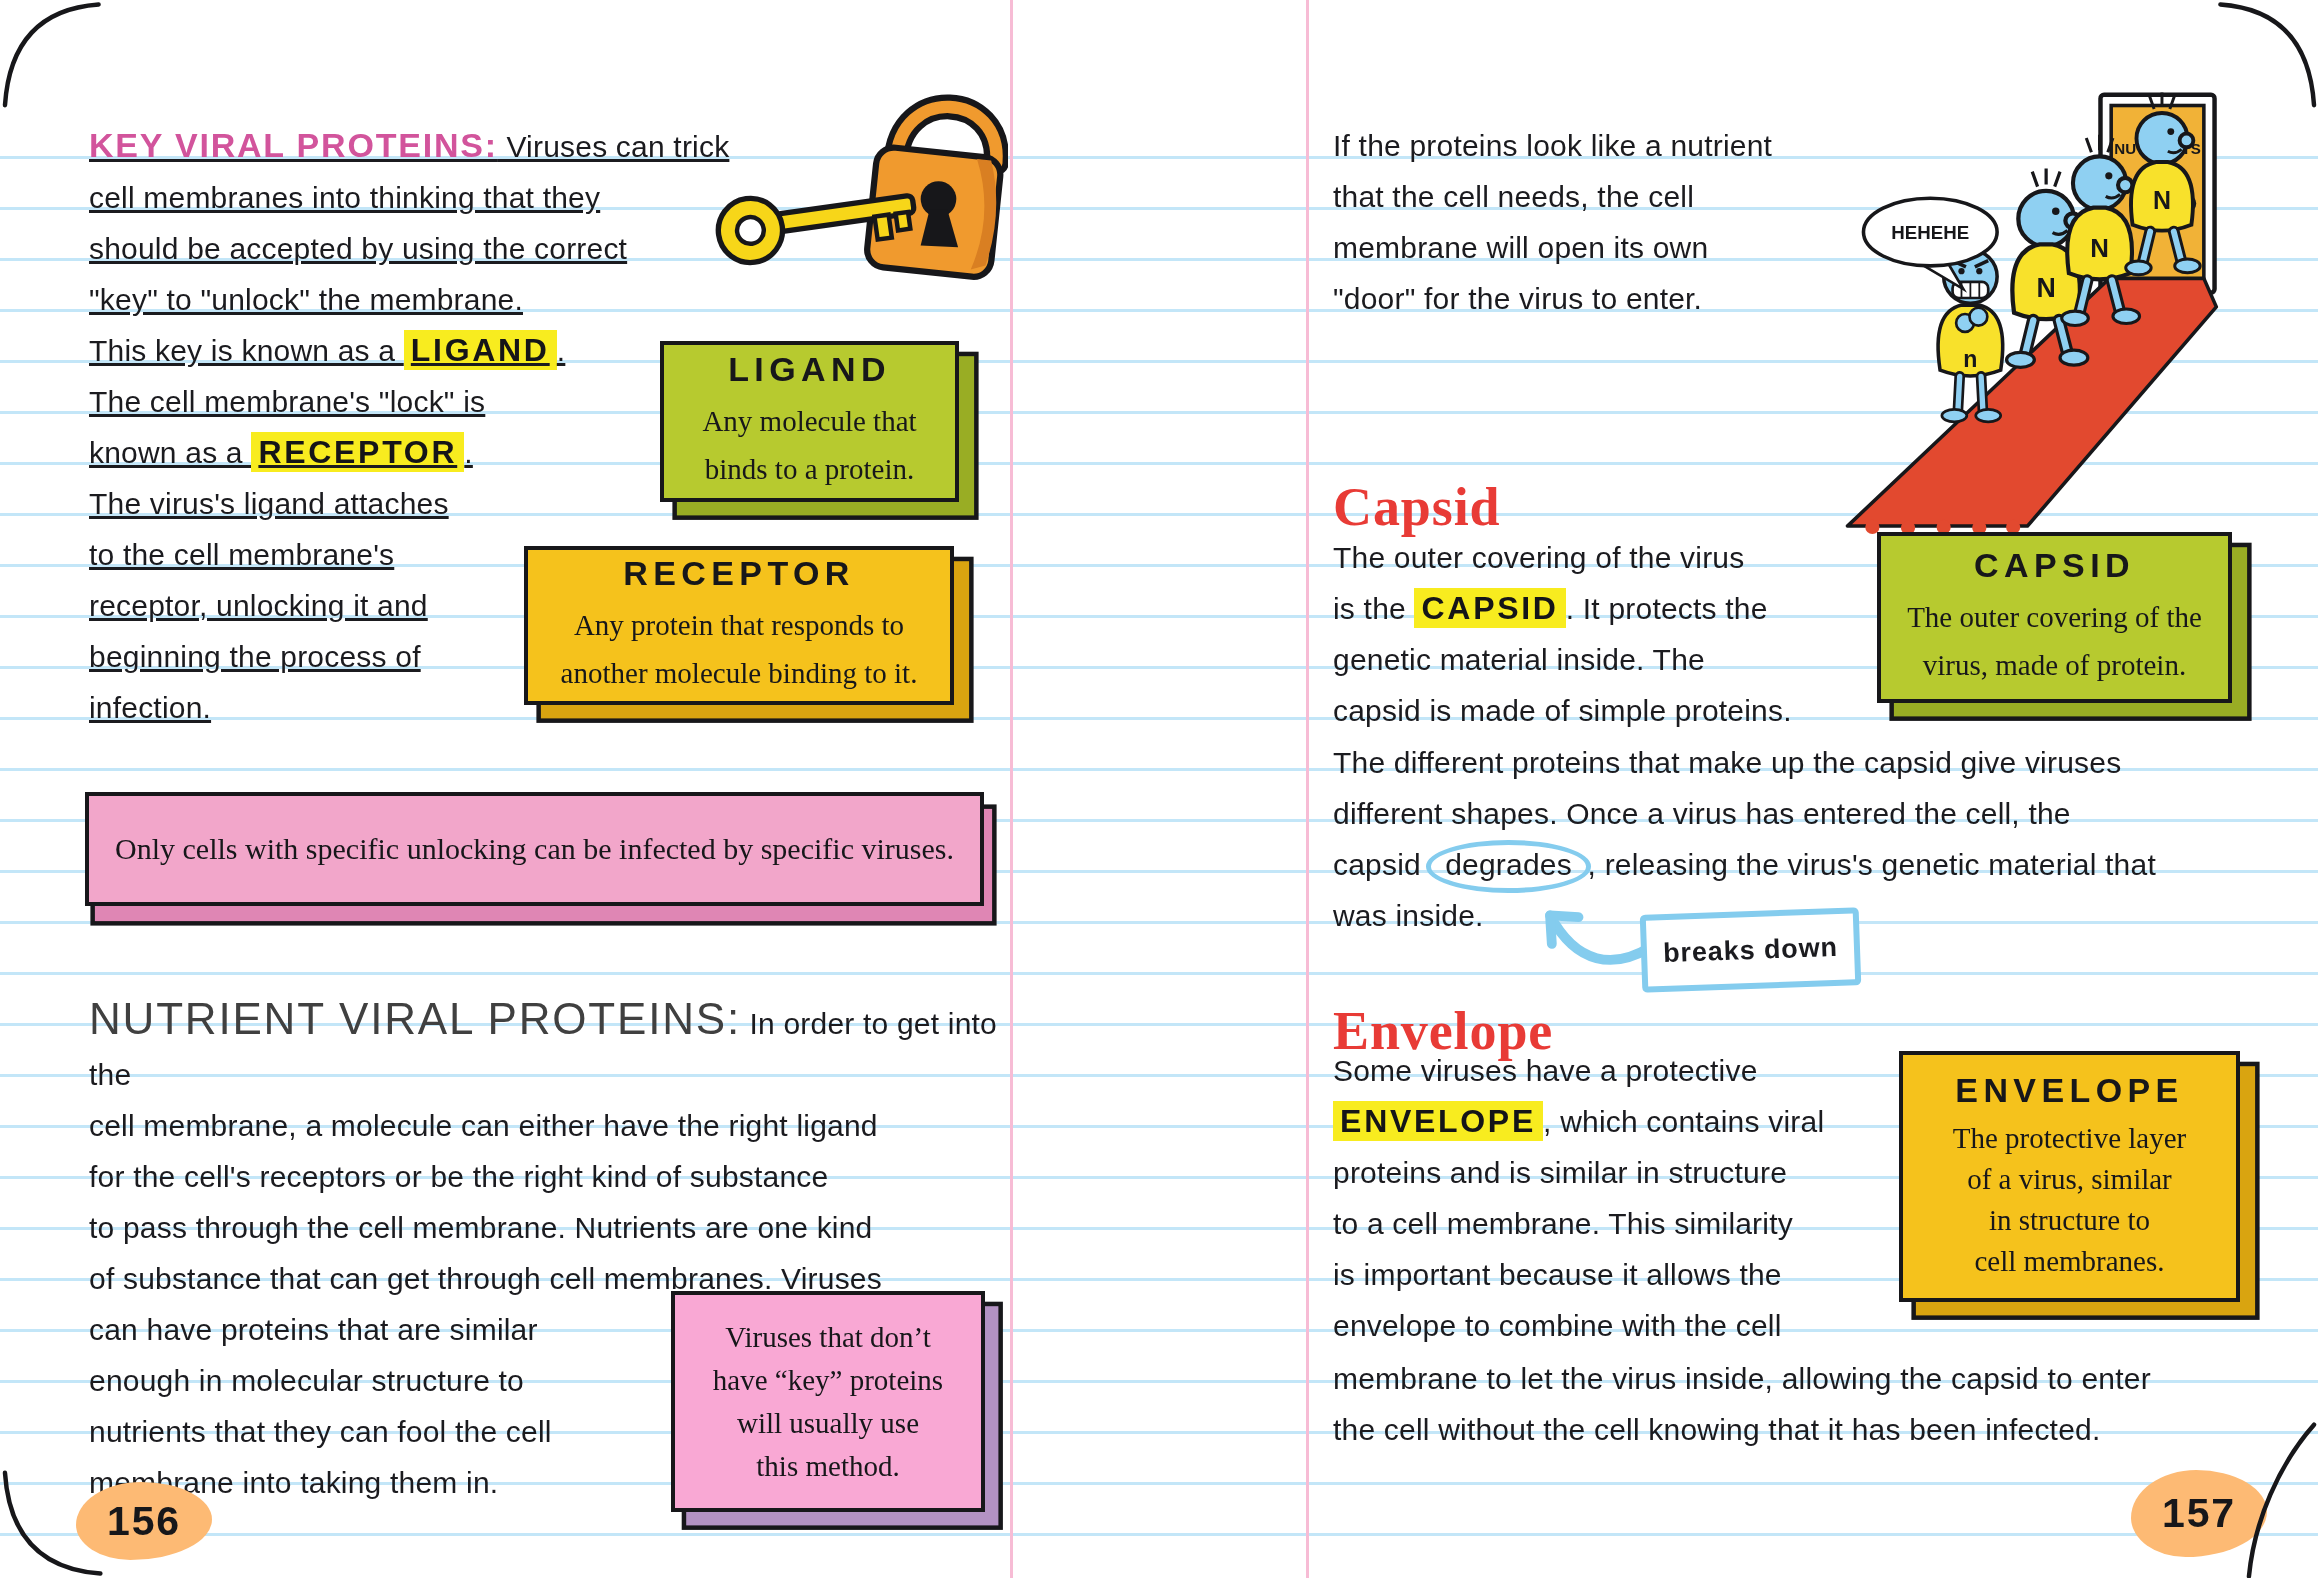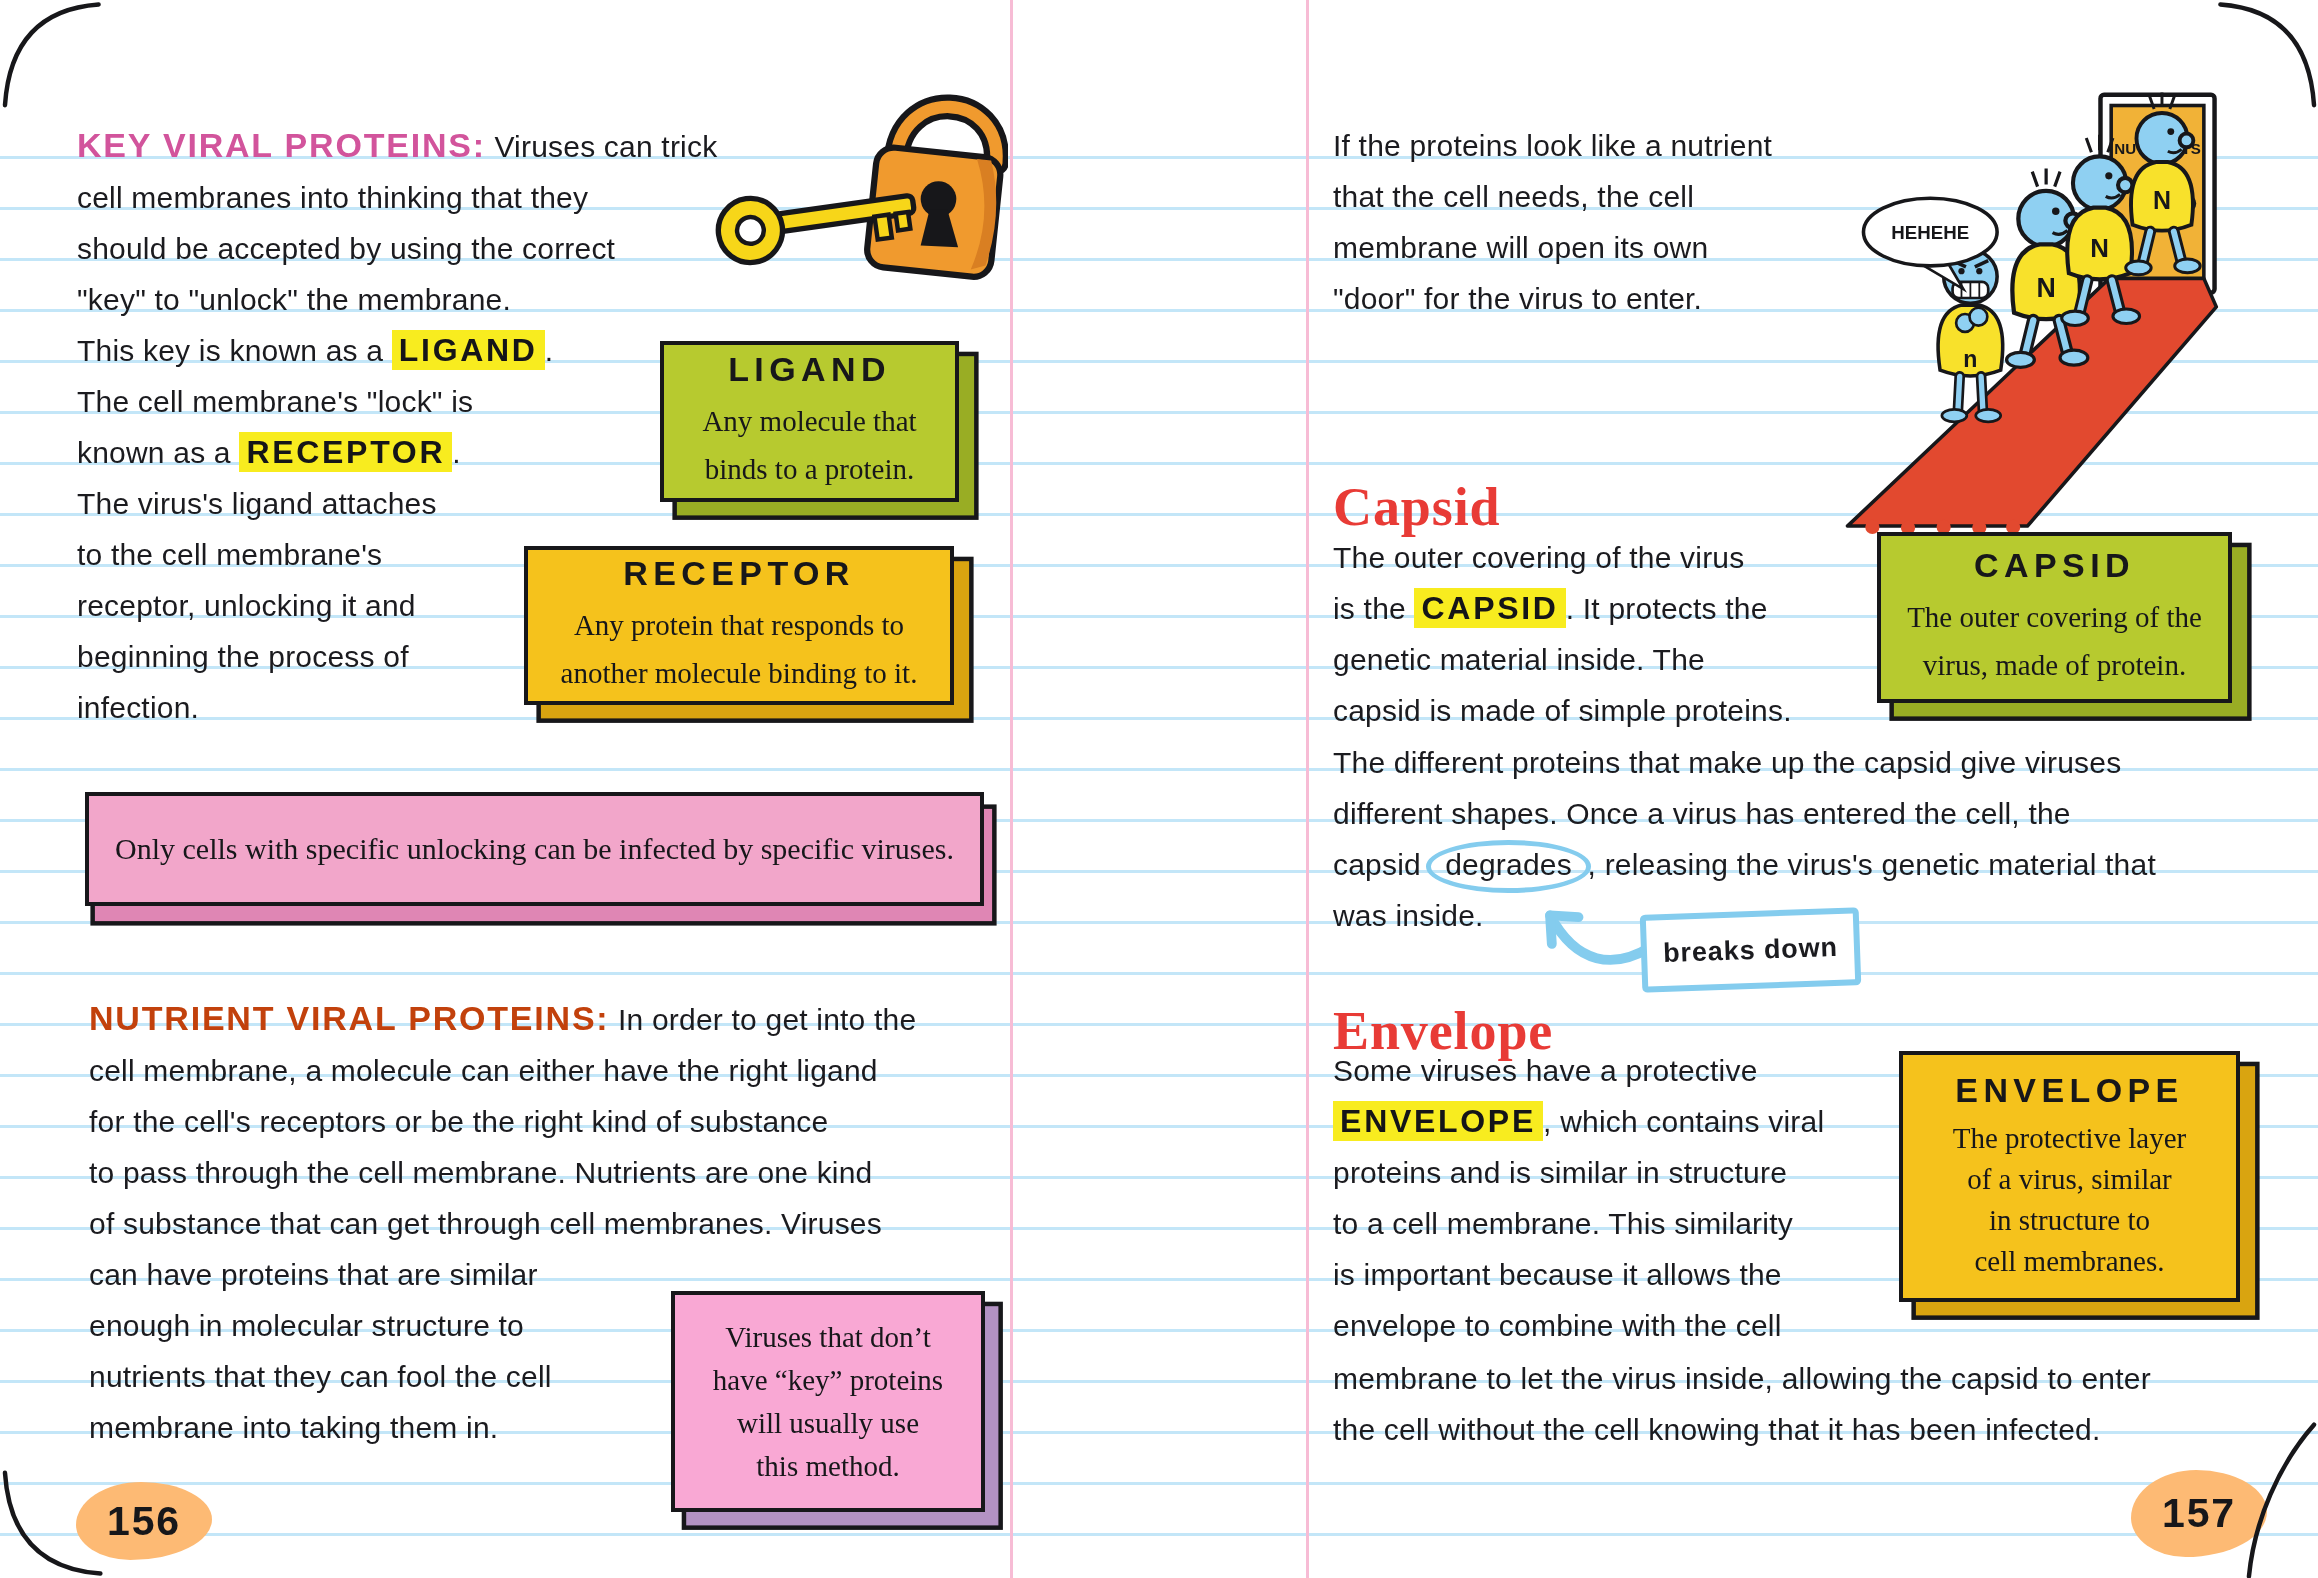--- a/index.html
+++ b/index.html
@@ -6,21 +6,21 @@
   .canvas{position:relative;width:2319px;height:1578px;background:#ffffff;overflow:hidden;
           font-family:"Liberation Sans",sans-serif;color:#1b1b1f;}
   
   .rules{position:absolute;left:0;right:0;top:156px;bottom:0;
          background:repeating-linear-gradient(to bottom,#c3e6f8 0 2.7px,transparent 2.7px 51px);}
   .vline{position:absolute;top:0;bottom:0;width:2.7px;background:#f7bcd5;}
   
   .para{position:absolute;white-space:pre-line;font-size:30px;line-height:51px;
         letter-spacing:0.2px;color:#1b1b1f;}
   .h-pink{color:#d2549c;font-weight:700;font-size:34px;letter-spacing:1.8px;}
-  .h-blue{color:#c2410c;font-weight:700;font-size:34px;letter-spacing:1.8px;}
+  .h-blue{color:#404040;font-weight:400;font-size:44px;letter-spacing:1.8px;}
   .hl{background:#f8ec1f;font-weight:700;font-size:32px;letter-spacing:2.7px;padding:1.8px 7.1px;color:#151518;}
   .redhead{position:absolute;font-family:"Liberation Serif",serif;font-weight:700;
            font-size:54px;line-height:54px;color:#e83b36;letter-spacing:0.9px;}
   
   .box3d{position:absolute;border:4.5px solid #17171a;display:flex;flex-direction:column;
          align-items:center;justify-content:center;text-align:center;gap:7.1px;padding:5.4px 9px;box-sizing:border-box;}
   .green {background:#b7ca2f;box-shadow:16px 14.3px 0 -0.9px #99ad24,16px 14.3px 0 3.6px #17171a;}
   .gold  {background:#f5c21c;box-shadow:16px 14.3px 0 -0.9px #d9a410,16px 14.3px 0 3.6px #17171a;}
   .pinkbar{background:#f2a6ca;box-shadow:9px 16px 0 -0.9px #df86b4,9px 16px 0 3.6px #17171a;}
   .purple{background:#f9a8d4;box-shadow:14.3px 14.3px 0 -0.9px #b392c3,14.3px 14.3px 0 3.6px #17171a;}
@@ -43,21 +43,21 @@
 </style>
 </head>
 <body>
 
 <div class="canvas">
 
   <div class="rules"></div>
   <div class="vline" style="left:1010px;"></div>
   <div class="vline" style="left:1306px;"></div>
 
-  <div class="para" style="left:77px;top:120px;width:758px;"><span class="h-pink">KEY VIRAL PROTEINS:</span><span> Viruses can trick
+  <div class="para" style="left:89px;top:120px;width:758px;text-decoration:underline;"><span class="h-pink">KEY VIRAL PROTEINS:</span><span> Viruses can trick
 cell membranes into thinking that they
 should be accepted by using the correct
 "key" to "unlock" the membrane.
 This key is known as a </span><span class="hl">LIGAND</span><span>.
 The cell membrane's "lock" is
 known as a </span><span class="hl">RECEPTOR</span><span>.
 The virus's ligand attaches
 to the cell membrane's
 receptor, unlocking it and
 beginning the process of

